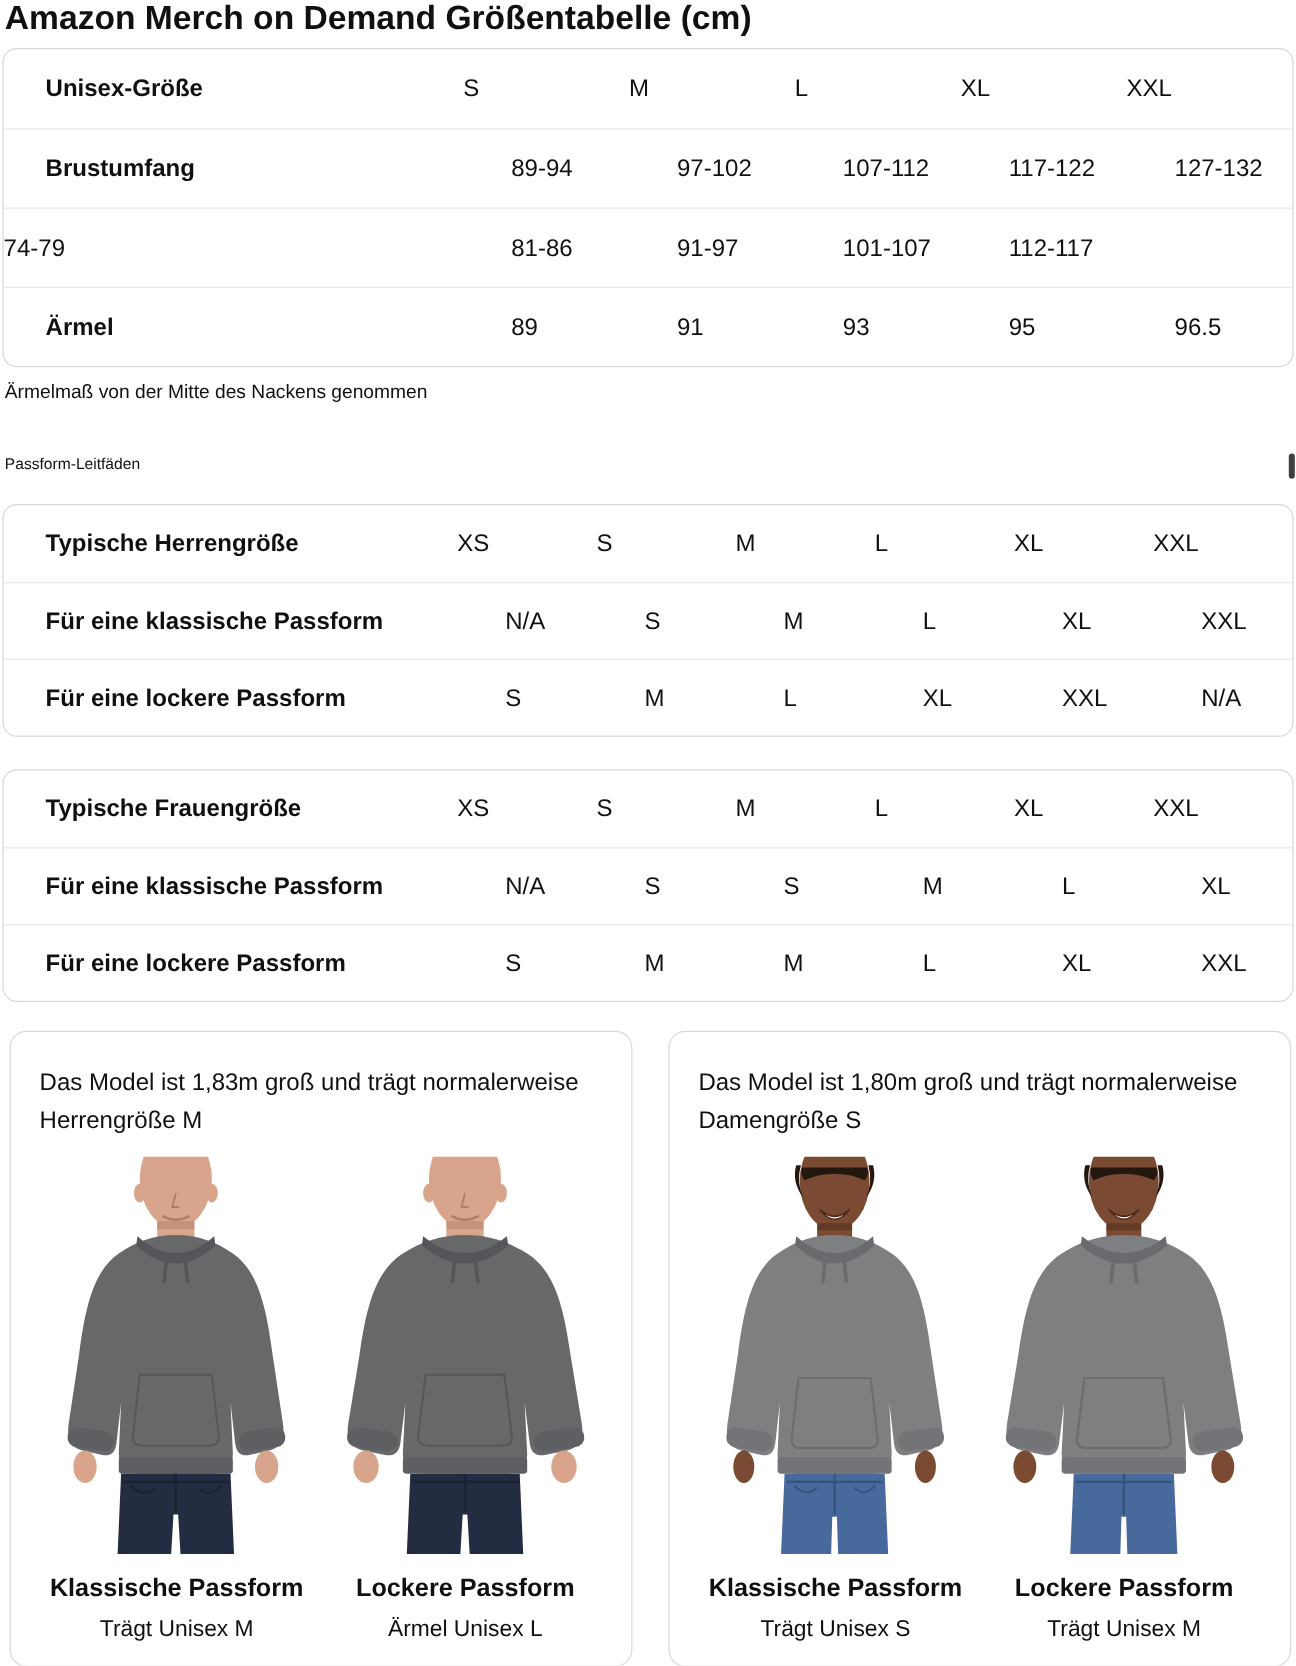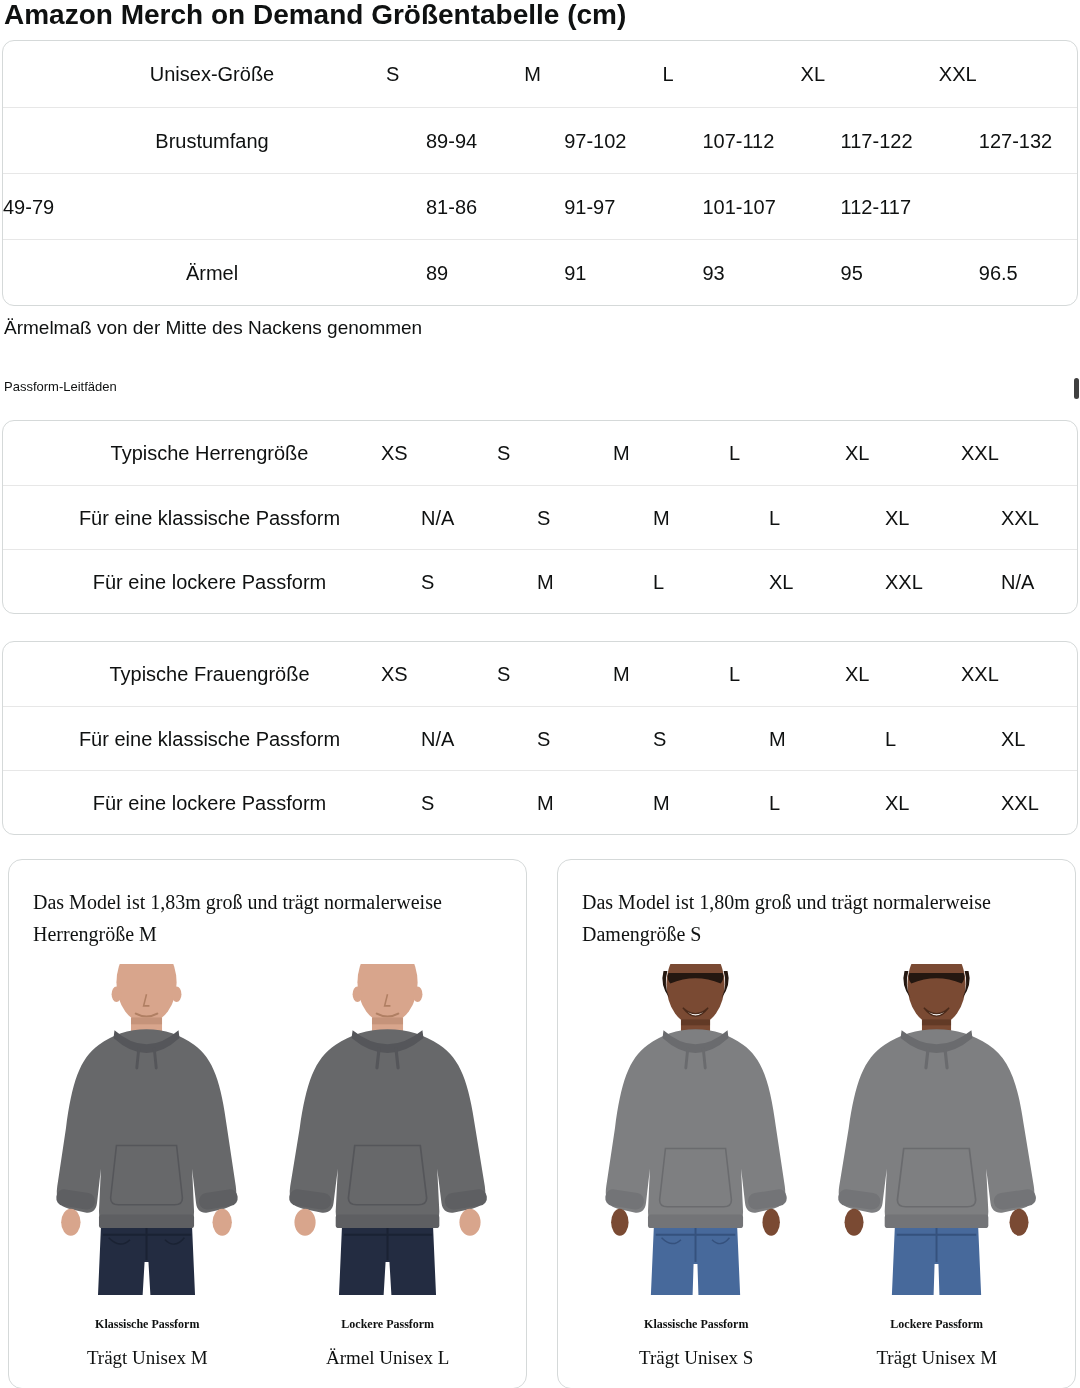--- a/index.html
+++ b/index.html
@@ -14,33 +14,33 @@
     width:1080px;height:1388px;position:relative;overflow:hidden;
     font-family:"Liberation Sans",sans-serif;color:var(--text_primary);
   }
   .page-title{font-size:28px;font-weight:700;margin:0;padding:3px 0 0 4px;line-height:24px;}
   .tbl{border:1px solid var(--border);border-radius:12px;margin:13px 2px 0 2px;background:#fff;}
   .trow{display:grid;align-items:center;}
   .trow + .trow{border-top:1px solid var(--divider);gap:40px;}
   .tbl1 .trow{grid-template-columns:383px repeat(5,1fr);height:66px;}
   .tbl6 .trow{grid-template-columns:378px repeat(6,1fr);height:64px;}
   .cell{font-size:20px;line-height:24px;white-space:nowrap;}
-  .cell.lbl{padding-left:35px;font-weight:400;text-align:center;}
-  .footnote{font-size:19px;margin:12px 0 0 4px;line-height:20px;}
+  .cell.lbl{padding-left:35px;font-weight:700;}
+  .footnote{font-size:16px;margin:12px 0 0 4px;line-height:20px;}
   .section-heading{font-size:13px;font-weight:400;margin:37px 0 0 4px;line-height:24px;}
   .tbl.second{margin-top:21px;}
   .tbl.third{margin-top:27px;}
-  .cards{display:flex;gap:30px;margin-top:24px;padding:0 4px 0 8px;font-family:Liberation Serif, serif;}
+  .cards{display:flex;gap:30px;margin-top:24px;padding:0 4px 0 8px;}
   .model-card{flex:1;border:1px solid var(--border);border-radius:14px;padding:26px 18px 18px 18px;background:#fff;}
   .model-desc{font-size:20px;line-height:32px;margin:0 0 14px 6px;}
   .figures{display:flex;}
   .figure{flex:1;text-align:center;}
   .photo{width:100%;display:flex;justify-content:center;}
   .photo svg{width:228px;height:336px;display:block;}
-  .fit-label{font-size:12px;font-weight:700;margin-top:12px;line-height:24px;}
+  .fit-label{font-size:21px;font-weight:700;margin-top:12px;line-height:24px;}
   .size-label{font-size:19px;font-weight:400;margin-top:10px;line-height:24px;}
   .scrollbar-thumb{position:absolute;top:378px;right:1px;width:5px;height:21px;
     background:var(--scrollbar);border-radius:3px;}
 </style>
 </head>
 <body>
 
 <h1 class="page-title">Amazon Merch on Demand Größentabelle (cm)</h1>
 
 <div class="tbl tbl1">
@@ -54,21 +54,21 @@
   </div>
   <div class="trow">
     <div class="cell lbl">Brustumfang</div>
     <div class="cell">89-94</div>
     <div class="cell">97-102</div>
     <div class="cell">107-112</div>
     <div class="cell">117-122</div>
     <div class="cell">127-132</div>
   </div>
   <div class="trow">
-    <div class="cell">49-79</div>
+    <div class="cell">74-79</div>
     <div class="cell">81-86</div>
     <div class="cell">91-97</div>
     <div class="cell">101-107</div>
     <div class="cell">112-117</div>
   </div>
   <div class="trow">
     <div class="cell lbl">Ärmel</div>
     <div class="cell">89</div>
     <div class="cell">91</div>
     <div class="cell">93</div>

